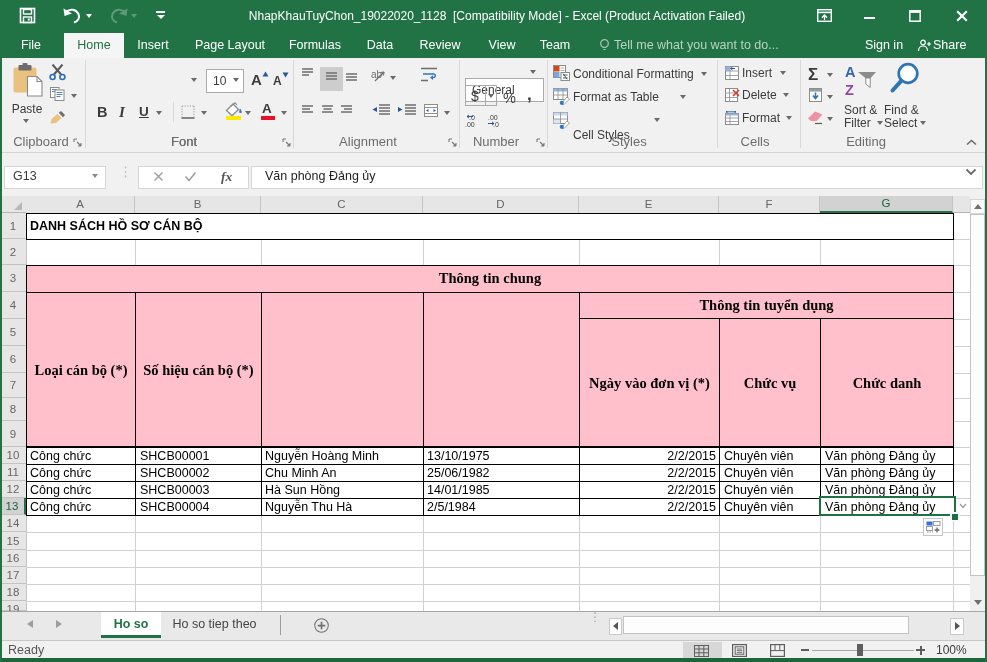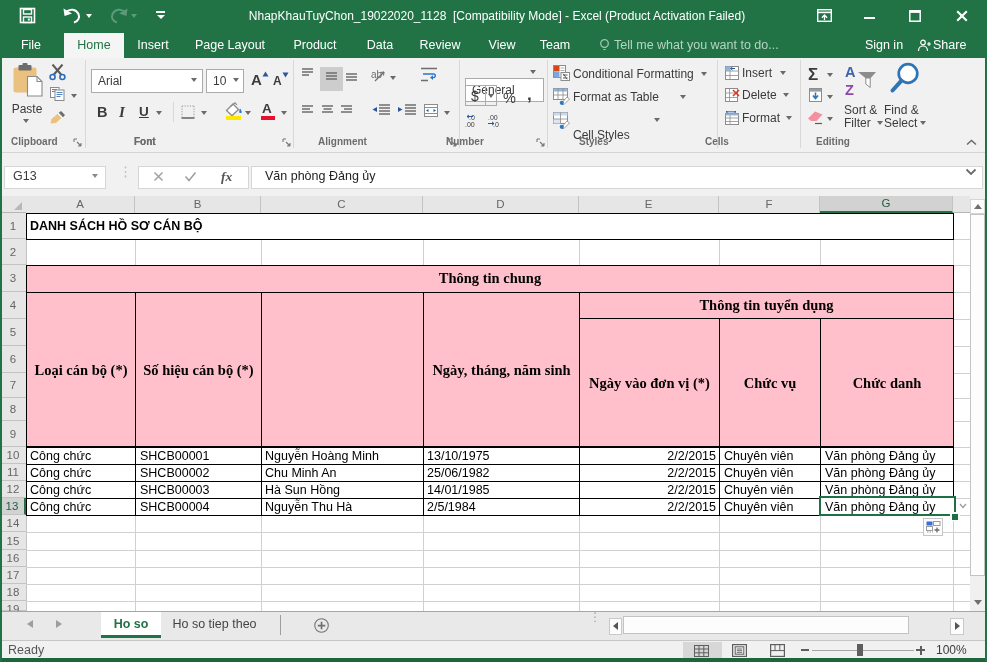--- a/index.html
+++ b/index.html
@@ -9,21 +9,21 @@
 .tt{position:absolute;white-space:nowrap;}
 
 #titlebar{left:0;top:0;width:987px;height:32px;background:#217346;}
 #tabrow{left:0;top:32px;width:987px;height:26px;background:#217346;}
 .tab{position:absolute;top:0;height:26px;line-height:26px;color:#fff;font-size:12.5px;text-align:center;}
 #hometab{position:absolute;left:64px;top:1px;width:60px;height:25px;background:#f5f5f5;
   color:#217346;font-size:12.5px;text-align:center;line-height:25px;}
 
 #ribbon{left:0;top:58px;width:987px;height:94px;background:#f1f1f1;border-bottom:1px solid #d5d5d5;}
 .gsep{position:absolute;top:2px;width:1px;height:88px;background:#d8d8d8;}
-.glabel{position:absolute;top:78px;height:12px;line-height:12px;font-size:10px;color:#6c6c6c;text-align:left;font-weight:bold;}
+.glabel{position:absolute;top:78px;height:12px;line-height:12px;font-size:13px;color:#6c6c6c;text-align:center;}
 .rtxt{position:absolute;font-size:12px;color:#3b3b3b;white-space:nowrap;}
 .dar{position:absolute;width:0;height:0;border-left:3.5px solid transparent;border-right:3.5px solid transparent;border-top:4px solid #6a6a6a;}
 .combo{position:absolute;background:#fff;border:1px solid #ababab;font-size:12px;color:#3b3b3b;}
 
 #fbar{left:0;top:153px;width:987px;height:43px;background:#f1f1f1;}
 .wbox{position:absolute;background:#fff;border:1px solid #d6d6d6;}
 
 #gridwrap{left:0;top:196px;width:987px;height:416px;background:#fff;}
 .colhead{position:absolute;top:0;height:17px;background:#e6e6e6;font-size:11.5px;color:#666;
   text-align:center;line-height:17px;border-right:1px solid #c3c3c3;box-sizing:border-box;}
@@ -76,21 +76,21 @@
   <svg class="ab" style="left:956px;top:10px" width="12" height="12" viewBox="0 0 12 12">
     <path d="M1.2 1.2 L10.8 10.8 M10.8 1.2 L1.2 10.8" stroke="#fff" stroke-width="2.1"></path>
   </svg>
 </div>
 
 <div class="ab" id="tabrow">
   <div class="tab" style="left:13px;width:36px">File</div>
   <div id="hometab">Home</div>
   <div class="tab" style="left:130px;width:46px">Insert</div>
   <div class="tab" style="left:188px;width:84px">Page Layout</div>
-  <div class="tab" style="left:284px;width:62px">Product</div>
+  <div class="tab" style="left:284px;width:62px">Formulas</div>
   <div class="tab" style="left:358px;width:44px">Data</div>
   <div class="tab" style="left:414px;width:52px">Review</div>
   <div class="tab" style="left:478px;width:48px">View</div>
   <div class="tab" style="left:532px;width:46px">Team</div>
   <svg class="ab" style="left:598px;top:6px" width="13" height="15" viewBox="0 0 13 15">
     <circle cx="6.5" cy="5.5" r="3.8" fill="none" stroke="#9fc3ae" stroke-width="1.3"></circle>
     <path d="M5 9.5 h3 M5.3 11.5 h2.4" stroke="#9fc3ae" stroke-width="1.2"></path>
   </svg>
   <div class="tab" style="left:614px;width:180px;text-align:left;color:#b8d3c3">Tell me what you want to do...</div>
   <div class="tab" style="left:862px;width:44px">Sign in</div>
@@ -134,21 +134,20 @@
   <svg class="ab" style="left:50px;top:53px" width="17" height="13" viewBox="0 0 17 13">
     <path d="M0.5 12.5 L1.5 8 L8 2.5 L12 6.5 L6 12 Z" fill="#eac17f"></path>
     <path d="M8.8 1.8 L11 0 L15 4 L13 6.2 Z" fill="#6d6d6d"></path>
     <path d="M8 3 L12.2 7" stroke="#fff" stroke-width="1"></path>
   </svg>
   <div class="glabel" style="left:11px;width:60px">Clipboard</div>
   <svg class="ab" style="left:73px;top:80px" width="9" height="9" viewBox="0 0 9 9">
     <path d="M1 1 h3 M1 1 v3 M8 5 v3 M8 8 h-3 M4 4 l4 4" stroke="#777" stroke-width="1.1" fill="none"></path>
   </svg>
 
-  <div class="combo" style="left:91px;top:11px;width:110px;height:22px;line-height:22px"><span style="margin-left:6px">Arial</span></div>
   <div class="dar" style="left:191px;top:20px"></div>
   <div class="combo" style="left:206px;top:11px;width:36px;height:22px;line-height:22px"><span style="margin-left:6px">10</span></div>
   <div class="dar" style="left:233px;top:20px"></div>
   <div class="rtxt" style="left:251px;top:13px;font-size:15px;font-weight:bold;color:#3b3b3b">A</div>
   <svg class="ab" style="left:262px;top:13px" width="7" height="6" viewBox="0 0 7 6">
         <path d="M3.5 0.5 L6.5 5.5 H0.5 Z" fill="#2b579a"></path>
       </svg>
   <div class="rtxt" style="left:273px;top:16px;font-size:12px;font-weight:bold;color:#3b3b3b">A</div>
   <svg class="ab" style="left:282px;top:14px" width="7" height="6" viewBox="0 0 7 6">
         <path d="M3.5 5.5 L6.5 0.5 H0.5 Z" fill="#2b579a"></path>
@@ -426,21 +425,20 @@
   <div class="bl" style="left:135px;top:96px;width:1px;height:155px"></div>
   <div class="bl" style="left:261px;top:96px;width:1px;height:155px"></div>
   <div class="bl" style="left:423px;top:96px;width:1px;height:155px"></div>
   <div class="bl" style="left:579px;top:96px;width:1px;height:155px"></div>
   <div class="bl" style="left:719px;top:122px;width:1px;height:129px"></div>
   <div class="bl" style="left:820px;top:122px;width:1px;height:129px"></div>
   <div class="hdr" style="left:579px;top:96px;width:375px;height:27px;line-height:27px">Thông tin tuyển dụng</div>
   <div class="hdr" style="left:26px;top:69px;width:928px;height:27px;line-height:27px">Thông tin chung</div>
   <div class="hdr" style="left:27px;top:166px;width:108px">Loại cán bộ (*)</div>
   <div class="hdr" style="left:136px;top:166px;width:125px">Số hiệu cán bộ (*)</div>
-  <div class="hdr" style="left:424px;top:166px;width:155px">Ngày, tháng, năm sinh</div>
   <div class="hdr" style="left:580px;top:179px;width:139px">Ngày vào đơn vị (*)</div>
   <div class="hdr" style="left:720px;top:179px;width:100px">Chức vụ</div>
   <div class="hdr" style="left:821px;top:179px;width:132px">Chức danh</div>
   <div class="bl" style="left:26px;top:251px;width:928px;height:1px"></div>
   <div class="bl" style="left:26px;top:268px;width:928px;height:1px"></div>
   <div class="bl" style="left:26px;top:285px;width:928px;height:1px"></div>
   <div class="bl" style="left:26px;top:302px;width:928px;height:1px"></div>
   <div class="bl" style="left:26px;top:319px;width:928px;height:1px"></div>
   <div class="bl" style="left:26px;top:251px;width:1px;height:68px"></div>
   <div class="bl" style="left:135px;top:251px;width:1px;height:68px"></div>

